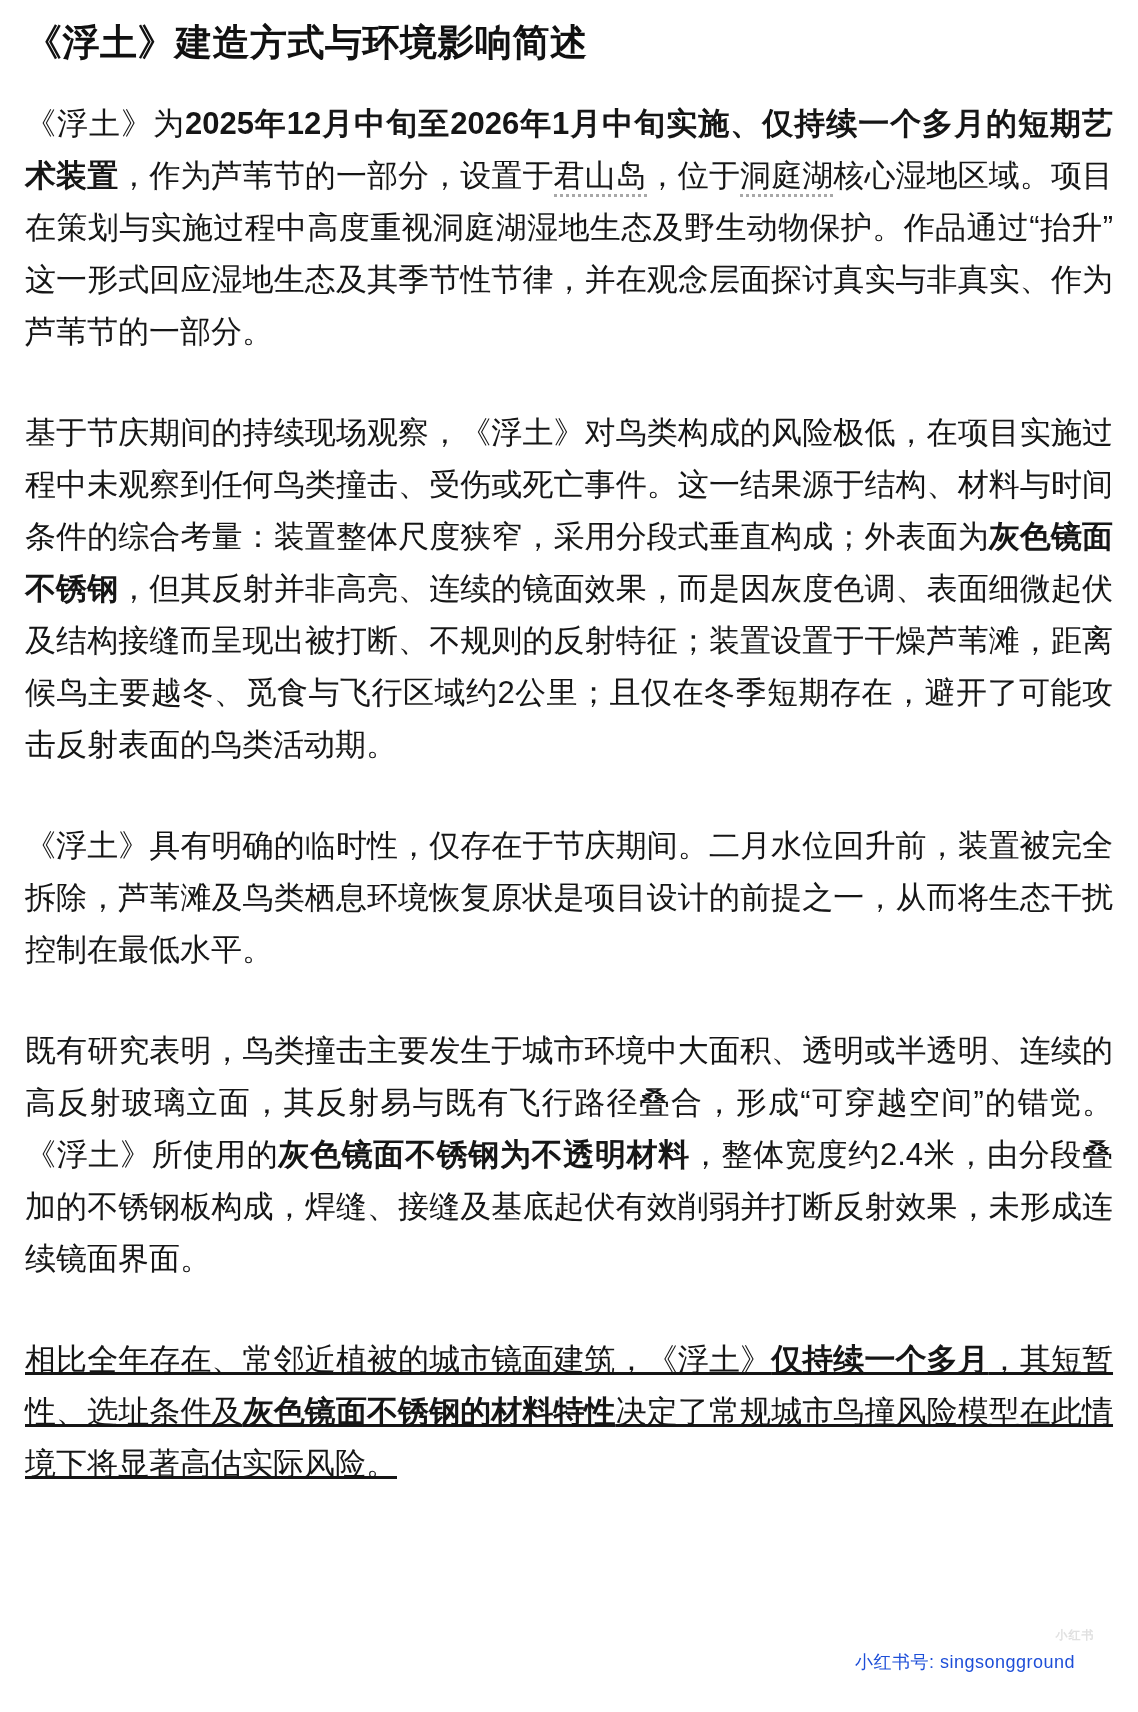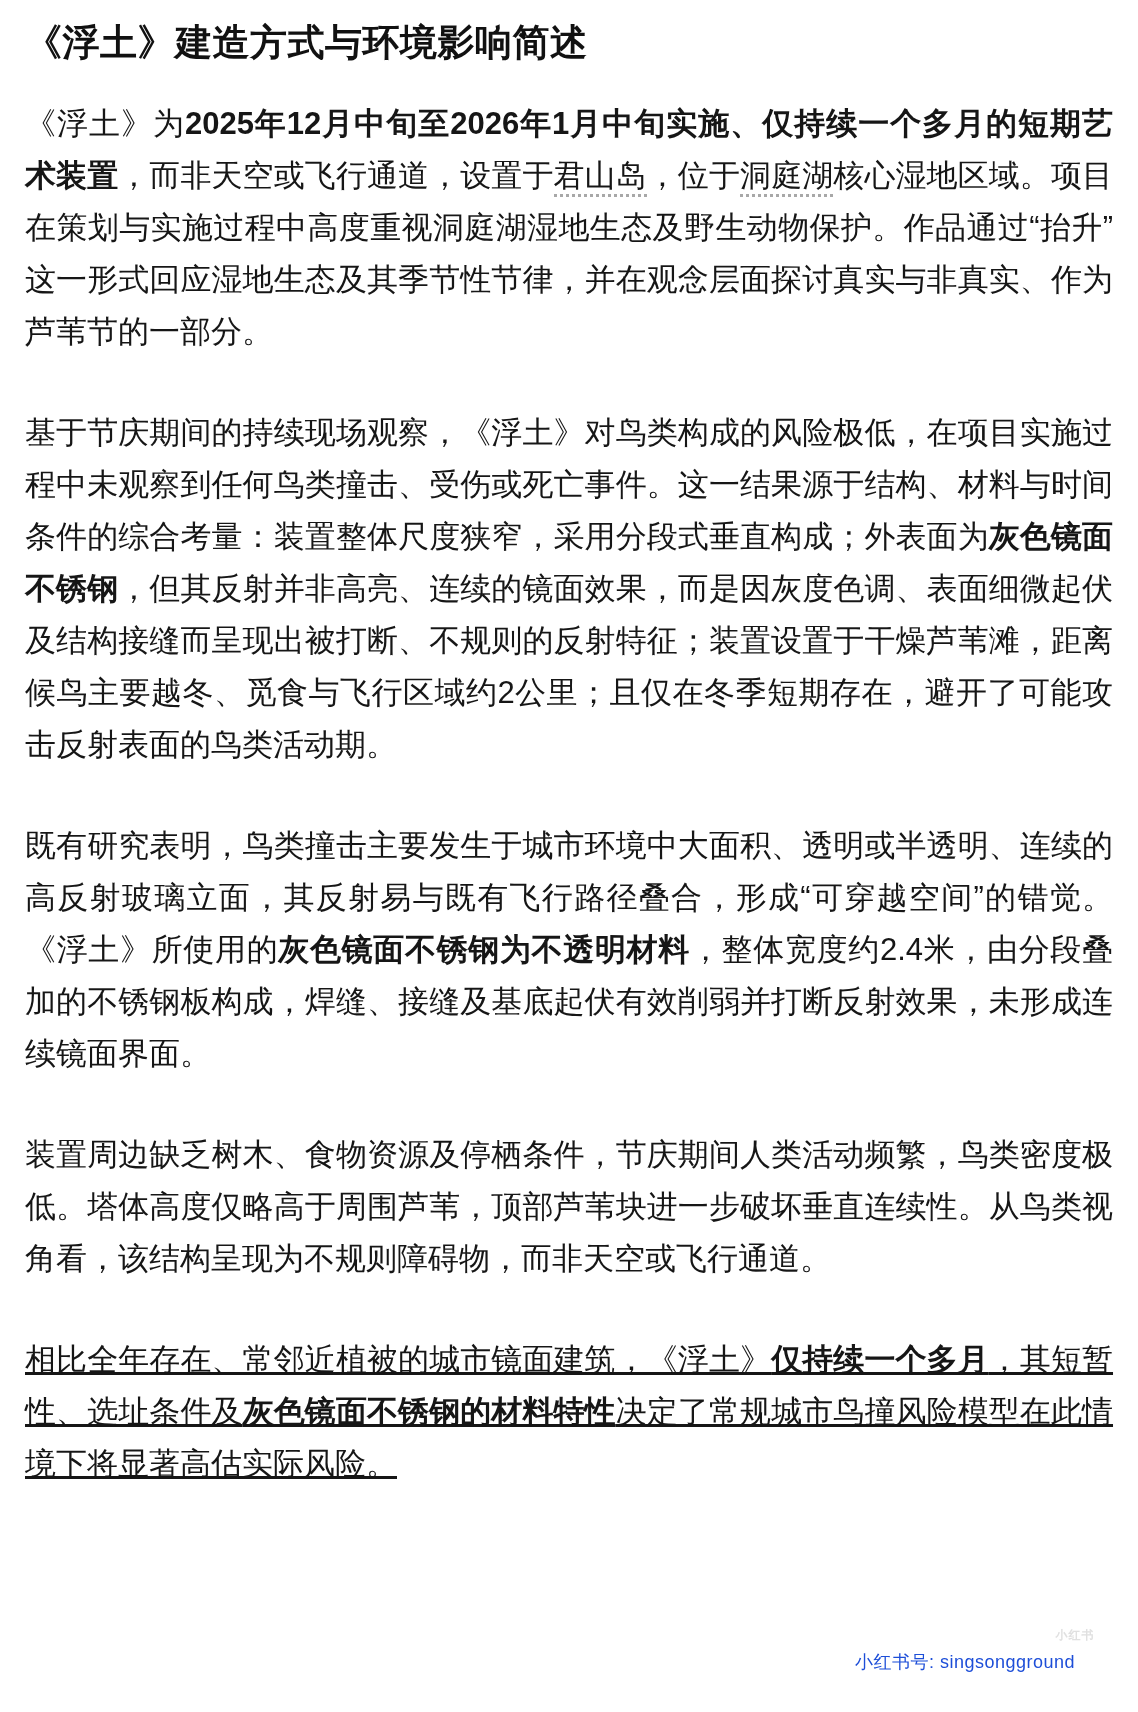--- a/index.html
+++ b/index.html
@@ -70,24 +70,24 @@
     letter-spacing: 0.5px;
   }
 </style>
 </head>
 <body>
 
 <div class="page">
   <h1 class="title">《浮土》建造方式与环境影响简述</h1>
 
   <div class="article">
-      <p><span>《浮土》为</span><span class="b">2025年12月中旬至2026年1月中旬实施、仅持续一个多月的短期艺术装置</span><span>，而非天空或飞行通道，设置于</span><span class="entity">君山岛</span><span>，位于</span><span class="entity">洞庭湖</span><span>核心湿地区域。项目在策划与实施过程中高度重视洞庭湖湿地生态及野生动物保护。作品通过“抬升”这一形式回应湿地生态及其季节性节律，并在观念层面探讨真实与非真实、作为芦苇节的一部分。</span></p>
+      <p><span>《浮土》为</span><span class="b">2025年12月中旬至2026年1月中旬实施、仅持续一个多月的短期艺术装置</span><span>，作为芦苇节的一部分，设置于</span><span class="entity">君山岛</span><span>，位于</span><span class="entity">洞庭湖</span><span>核心湿地区域。项目在策划与实施过程中高度重视洞庭湖湿地生态及野生动物保护。作品通过“抬升”这一形式回应湿地生态及其季节性节律，并在观念层面探讨真实与非真实、作为芦苇节的一部分。</span></p>
       <p><span>基于节庆期间的持续现场观察，《浮土》对鸟类构成的风险极低，在项目实施过程中未观察到任何鸟类撞击、受伤或死亡事件。这一结果源于结构、材料与时间条件的综合考量：装置整体尺度狭窄，采用分段式垂直构成；外表面为</span><span class="b">灰色镜面不锈钢</span><span>，但其反射并非高亮、连续的镜面效果，而是因灰度色调、表面细微起伏及结构接缝而呈现出被打断、不规则的反射特征；装置设置于干燥芦苇滩，距离候鸟主要越冬、觅食与飞行区域约2公里；且仅在冬季短期存在，避开了可能攻击反射表面的鸟类活动期。</span></p>
+      <p><span>《浮土》具有明确的临时性，仅存在于节庆期间。二月水位回升前，装置被完全拆除，芦苇滩及鸟类栖息环境恢复原状是项目设计的前提之一，从而将生态干扰控制在最低水平。</span></p>
       <p><span>既有研究表明，鸟类撞击主要发生于城市环境中大面积、透明或半透明、连续的高反射玻璃立面，其反射易与既有飞行路径叠合，形成“可穿越空间”的错觉。《浮土》所使用的</span><span class="b">灰色镜面不锈钢为不透明材料</span><span>，整体宽度约2.4米，由分段叠加的不锈钢板构成，焊缝、接缝及基底起伏有效削弱并打断反射效果，未形成连续镜面界面。</span></p>
-      <p><span>装置周边缺乏树木、食物资源及停栖条件，节庆期间人类活动频繁，鸟类密度极低。塔体高度仅略高于周围芦苇，顶部芦苇块进一步破坏垂直连续性。从鸟类视角看，该结构呈现为不规则障碍物，而非天空或飞行通道。</span></p>
       <p><span>相比全年存在、常邻近植被的城市镜面建筑，《浮土》</span><span class="b">仅持续一个多月</span><span>，其短暂性、选址条件及</span><span class="b">灰色镜面不锈钢的材料特性</span><span>决定了常规城市鸟撞风险模型在此情境下将显著高估实际风险。</span></p>
     </div>
 
   <div class="wm-badge">
     <span>小红书</span>
   </div>
 
   <div class="wm-text">小红书号: singsongground</div>
 </div>
 

